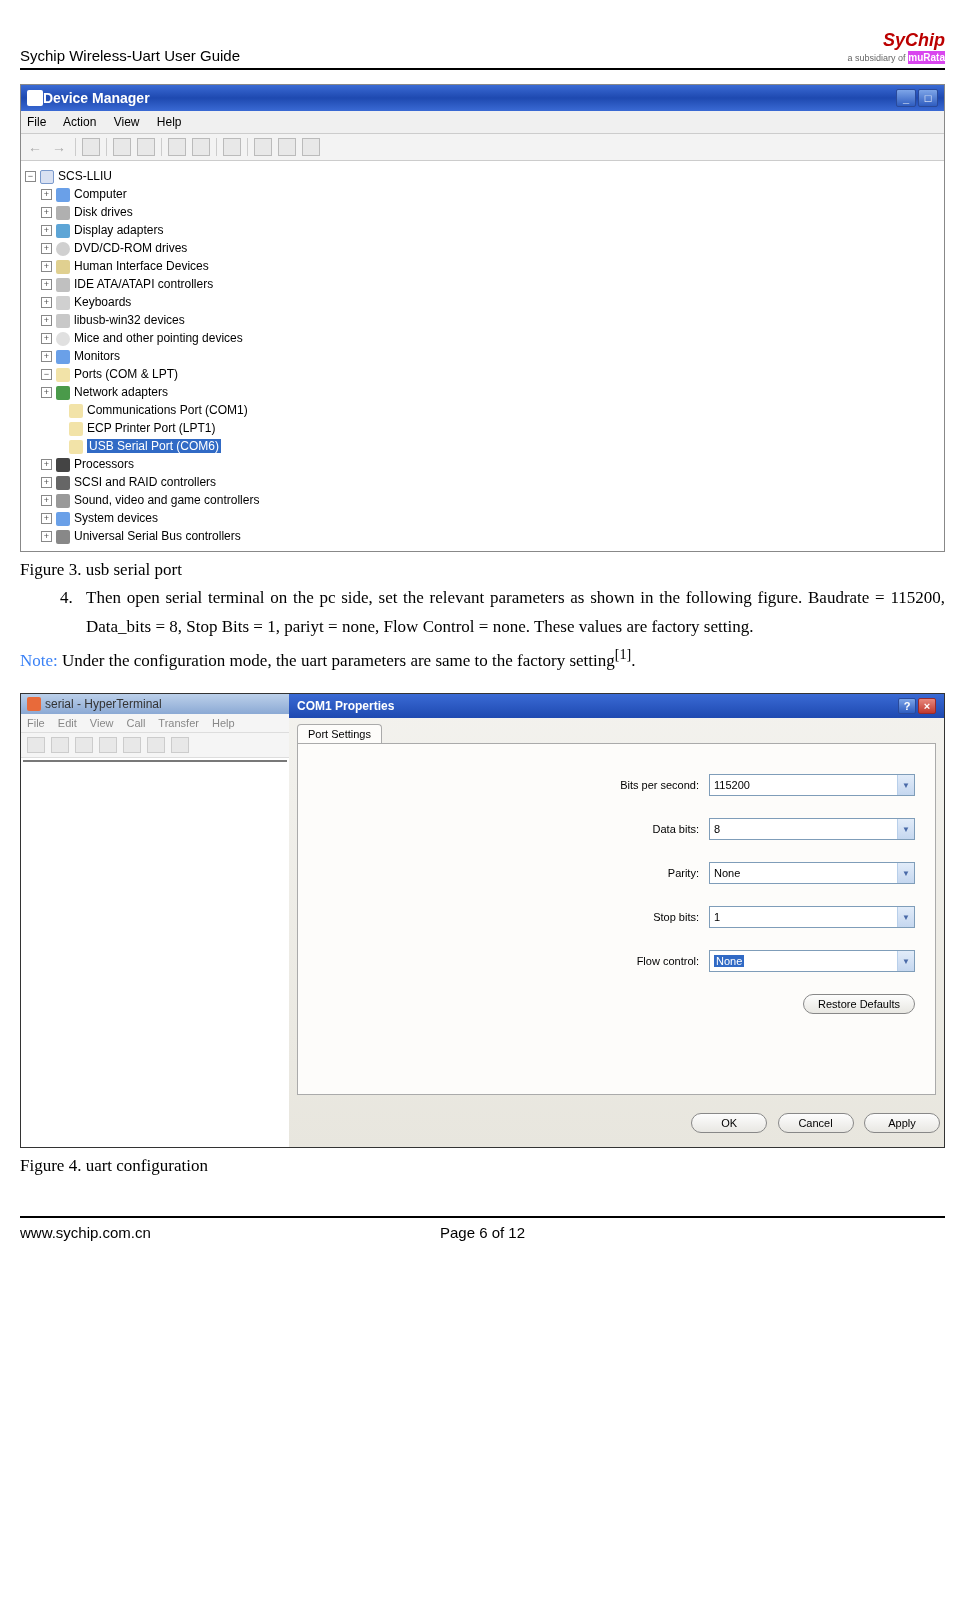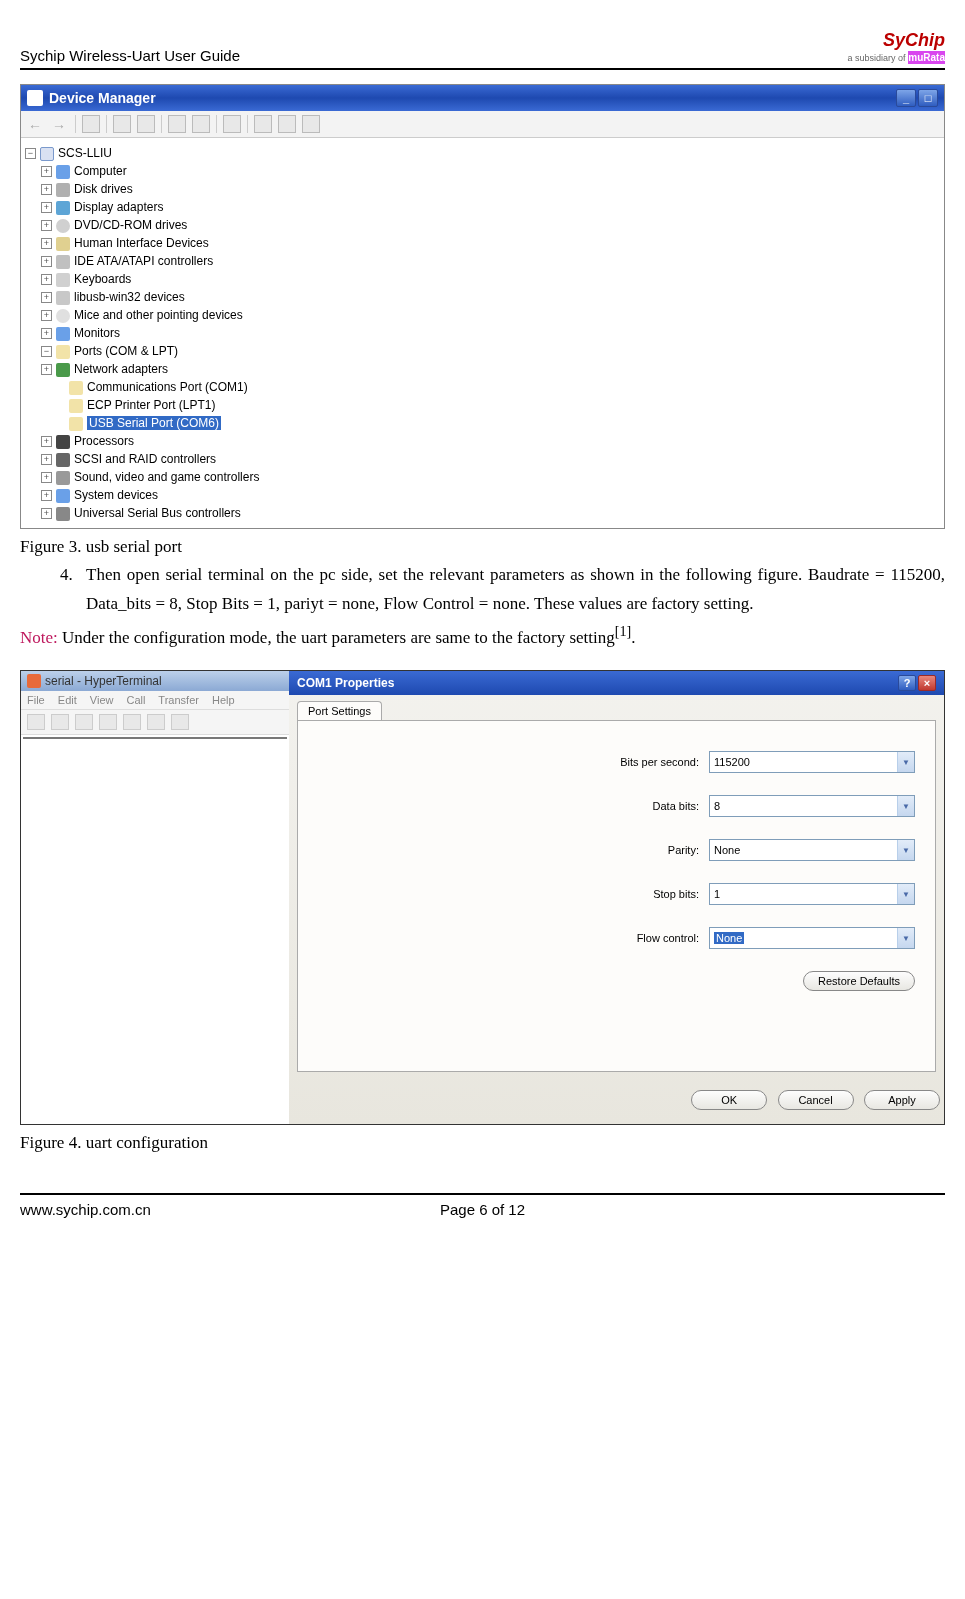--- a/index.html
+++ b/index.html
@@ -7,21 +7,21 @@
   .page { padding: 30px 20px 20px 20px; }
   .doc-header { display: flex; justify-content: space-between; align-items: flex-end; border-bottom: 2px solid #000; padding-bottom: 4px; margin-bottom: 14px; }
   .doc-title { font-size: 15px; font-family: Arial; }
   .logo { text-align: right; font-size: 10px; }
   .logo-main { font-weight: bold; font-style: italic; font-size: 18px; color: #b00; }
   .logo-sub { font-size: 9px; color: #666; }
   .logo-brand { display: inline-block; background: #d946ef; color: #fff; padding: 1px 0; border-radius: 0; font-size: 10px; font-weight: bold; }
   
   .win { border: 1px solid #888; background: #fff; font-family: "Segoe UI", Tahoma, sans-serif; font-size: 12px; }
   .titlebar { background: linear-gradient(180deg,#3a6ad4 0%,#1e49b0 50%,#3a6ad4 100%); color: #fff; padding: 4px 6px; display: flex; align-items: center; justify-content: space-between; font-weight: bold; font-size: 14px; }
-  .titlebar-left { display: flex; align-items: center; gap: 6px; }
+  .titlebar-left { display: flex; align-items: center; }
   .title-icon { width: 16px; height: 16px; background: #fff; border-radius: 2px; display: inline-block; }
   .win-buttons { display: flex; gap: 2px; }
   .win-btn { width: 20px; height: 18px; background: linear-gradient(180deg,#7da5e8,#2f5dc0); border: 1px solid #2a4a9a; border-radius: 2px; display: flex; align-items: center; justify-content: center; color: #fff; font-size: 11px; }
   .menubar { background: #f0f0f0; padding: 4px 6px; border-bottom: 1px solid #ccc; }
   .menubar span { margin-right: 14px; font-size: 12px; }
   .toolbar { background: #f3f3f3; padding: 4px 6px; border-bottom: 1px solid #ccc; display: flex; gap: 6px; align-items: center; }
   .tbtn { width: 18px; height: 18px; display: inline-block; border: 1px solid transparent; }
   .tbtn.arrow-l::before { content: "←"; color: #aaa; font-size: 14px; }
   .tbtn.arrow-r::before { content: "→"; color: #aaa; font-size: 14px; }
   .tsep { width: 1px; height: 18px; background: #ccc; }
@@ -49,21 +49,21 @@
   .i-sys { background: #6aa0e8; }
   .i-usbc { background: #888; }
   .ind1 { margin-left: 0px; }
   .ind2 { margin-left: 16px; }
   .ind3 { margin-left: 44px; }
   .selected { background: #316ac5; color: #fff; padding: 0 2px; }
   .figure-caption { text-align: left; font-family: "Times New Roman", serif; font-size: 17px; margin: 8px 0 4px 0; }
   .body-text { font-family: "Times New Roman", serif; font-size: 17px; line-height: 1.7; text-align: justify; }
   .step { display: flex; margin-left: 40px; }
   .step-num { width: 26px; flex-shrink: 0; }
-  .note-label { color: #be185d; }
+  .note-label { color: #3b82f6; }
   
   .ht-wrap { display: flex; border: 1px solid #333; height: 455px; margin-top: 18px; overflow: hidden; }
   .ht-left { width: 268px; background: #fff; display: flex; flex-direction: column; }
   .ht-title { background: linear-gradient(180deg,#bcd0ea,#8ba9d4); padding: 3px 6px; display: flex; align-items: center; gap: 4px; font-size: 12px; color: #333; }
   .ht-ticon { width: 14px; height: 14px; background: #e86a3a; display: inline-block; border-radius: 2px; }
   .ht-menu { background: #f5f5f5; padding: 3px 6px; border-bottom: 1px solid #ddd; font-size: 11px; color: #888; }
   .ht-menu span { margin-right: 10px; }
   .ht-tools { background: #f5f5f5; padding: 4px 6px; border-bottom: 1px solid #ddd; display: flex; gap: 6px; }
   .ht-icon { width: 18px; height: 16px; background: #e8e8e8; border: 1px solid #ccc; }
   .ht-body { flex: 1; background: #fff; border-top: 2px inset #ccc; margin: 2px; }
@@ -105,20 +105,26 @@
     <div class="titlebar">
       <div class="titlebar-left">
         <span class="title-icon"></span>
         <span>Device Manager</span>
       </div>
       <div class="win-buttons">
         <div class="win-btn">_</div>
         <div class="win-btn">□</div>
       </div>
     </div>
+    <div class="menubar">
+      <span>File</span>
+      <span>Action</span>
+      <span>View</span>
+      <span>Help</span>
+    </div>
     <div class="toolbar">
       <span class="tbtn arrow-l"></span>
       <span class="tbtn arrow-r"></span>
       <span class="tsep"></span>
       <span class="ticon"></span>
       <span class="tsep"></span>
       <span class="ticon"></span>
       <span class="ticon"></span>
       <span class="tsep"></span>
       <span class="ticon"></span>

